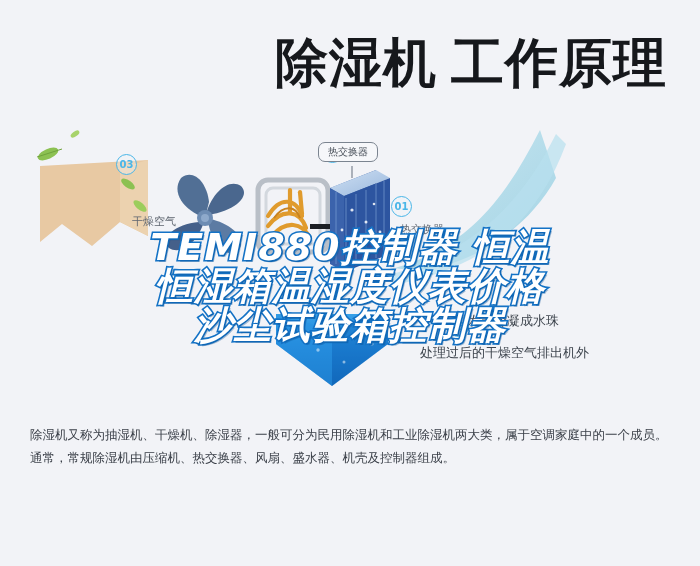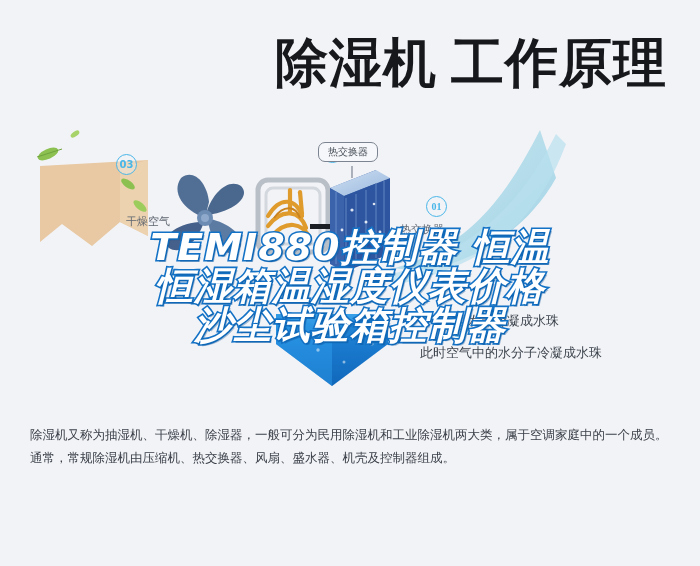--- a/index.html
+++ b/index.html
@@ -187,30 +187,30 @@
             <circle cx="360" cy="208" r="2.4"></circle>
           <circle cx="318" cy="232" r="1.7"></circle>
             <circle cx="372" cy="226" r="1.6"></circle>
           <circle cx="344" cy="244" r="1.5"></circle>
         </g>
       </g>
     </svg>
 
     <div class="num-badge" style="left:116px;top:36px;">03</div>
     <div class="num-badge" style="left:290px;top:24px;margin-left:32px;">02</div>
-    <div class="num-badge" style="left:426px;top:78px;font-family:Liberation Serif, serif;">01</div>
+    <div class="num-badge" style="left:391px;top:78px;">01</div>
     <div class="num-badge" style="left:448px;top:198px;">03</div>
 
     <div class="callout" style="left:318px;top:24px;">热交换器</div>
 
-    <div class="label" style="left:126px;top:96px;">干燥空气</div>
+    <div class="label" style="left:132px;top:96px;">干燥空气</div>
     <div class="label" style="left:400px;top:104px;">热交换器</div>
     <div class="tank-label" style="left:318px;top:208px;">水箱</div>
     <div class="label label-dark" style="left:468px;top:194px;font-size:13px;">发器冷凝成水珠</div>
-    <div class="label label-dark" style="left:420px;top:226px;font-size:13px;">此时空气中的水分子冷凝成水珠</div>
+    <div class="label label-dark" style="left:420px;top:226px;font-size:13px;">处理过后的干燥空气排出机外</div>
   </div>
 
   <div class="overlay">
     <div class="ov-line">TEMI880控制器 恒温</div>
     <div class="ov-line">恒湿箱温湿度仪表价格</div>
     <div class="ov-line">沙尘试验箱控制器</div>
   </div>
 
   <div class="body-copy">
     <p>除湿机又称为抽湿机、干燥机、除湿器，一般可分为民用除湿机和工业除湿机两大类，属于空调家庭中的一个成员。通常，常规除湿机由压缩机、热交换器、风扇、盛水器、机壳及控制器组成。</p>

